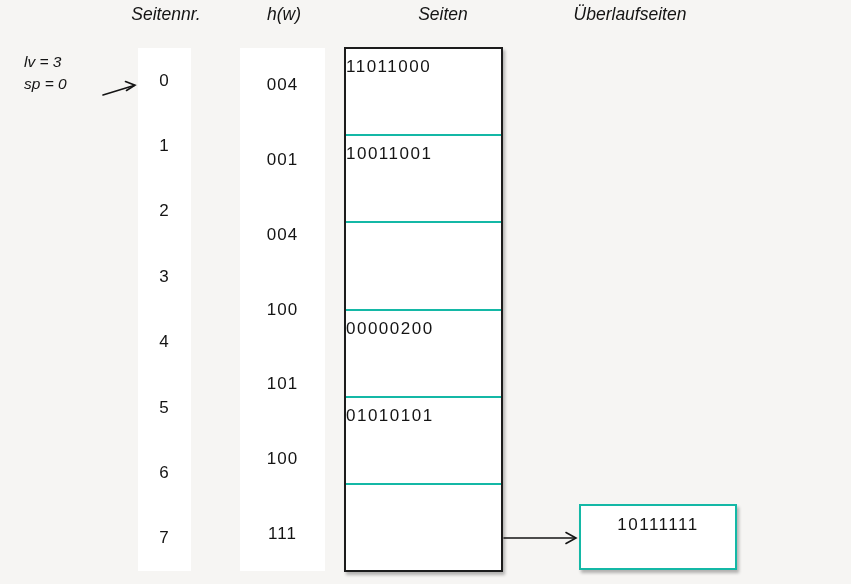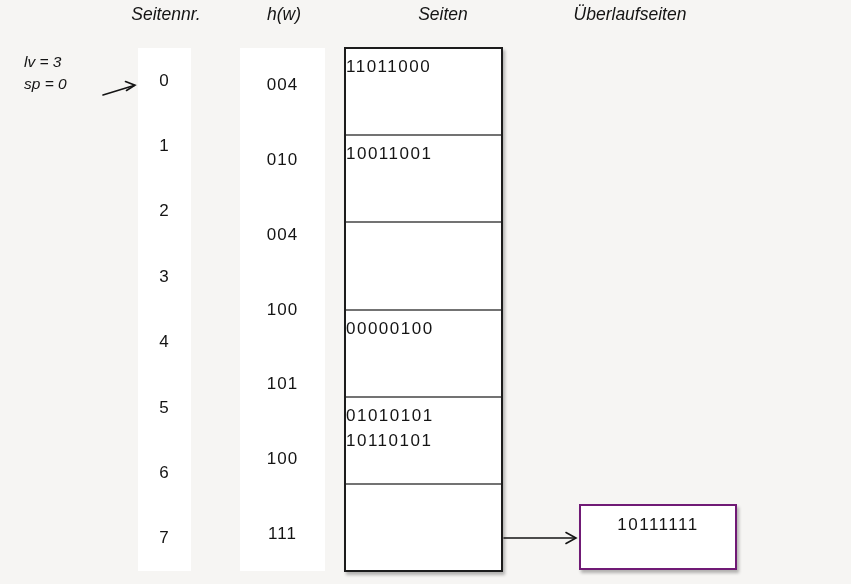--- a/index.html
+++ b/index.html
@@ -52,21 +52,21 @@
     display: flex;
     flex-direction: column;
   }
   .bucket {
     flex: 1;
     display: flex;
     flex-direction: column;
     padding-top: 5px;
     box-sizing: border-box;
   }
-  .bucket + .bucket { border-top: 2px solid #737373; }
+  .bucket + .bucket { border-top: 2px solid #14b8a6; }
   .entry {
     font-size: 17px;
     letter-spacing: 1.5px;
     line-height: 25px;
     min-height: 25px;
     white-space: nowrap;
   }
   .annotation {
     position: absolute;
     left: 24px;
@@ -79,21 +79,21 @@
     white-space: nowrap;
   }
   .overflow-box {
     position: absolute;
     left: 579px;
     top: 504px;
     width: 158px;
     height: 66px;
     box-sizing: border-box;
     background: #ffffff;
-    border: 2px solid #701a75;
+    border: 2px solid #14b8a6;
     box-shadow: 2px 3px 3px rgba(0,0,0,0.28);
     display: flex;
     flex-direction: column;
     align-items: center;
     padding-top: 6px;
   }
   .arrows {
     position: absolute;
     left: 0; top: 0;
     width: 851px; height: 584px;
@@ -121,21 +121,21 @@
     <div class="strip-cell">2</div>
     <div class="strip-cell">3</div>
     <div class="strip-cell">4</div>
     <div class="strip-cell">5</div>
     <div class="strip-cell">6</div>
     <div class="strip-cell">7</div>
   </div>
 
   <div class="strip strip-hw">
     <div class="strip-cell">004</div>
-    <div class="strip-cell">010</div>
+    <div class="strip-cell">001</div>
     <div class="strip-cell">004</div>
     <div class="strip-cell">100</div>
     <div class="strip-cell">101</div>
     <div class="strip-cell">100</div>
     <div class="strip-cell">111</div>
   </div>
 
   <div class="pages-col">
     <div class="bucket">
       <span class="entry">11011000</span>
@@ -143,26 +143,25 @@
     </div>
     <div class="bucket">
       <span class="entry">10011001</span>
       <span class="entry"></span>
     </div>
     <div class="bucket">
       <span class="entry"></span>
       <span class="entry"></span>
     </div>
     <div class="bucket">
-      <span class="entry">00000100</span>
+      <span class="entry">00000200</span>
       <span class="entry"></span>
     </div>
     <div class="bucket">
       <span class="entry">01010101</span>
-      <span class="entry">10110101</span>
     </div>
     <div class="bucket">
       <span class="entry"></span>
       <span class="entry"></span>
     </div>
   </div>
 
   <div class="overflow-box">
     <span class="entry">10111111</span>
   </div>

